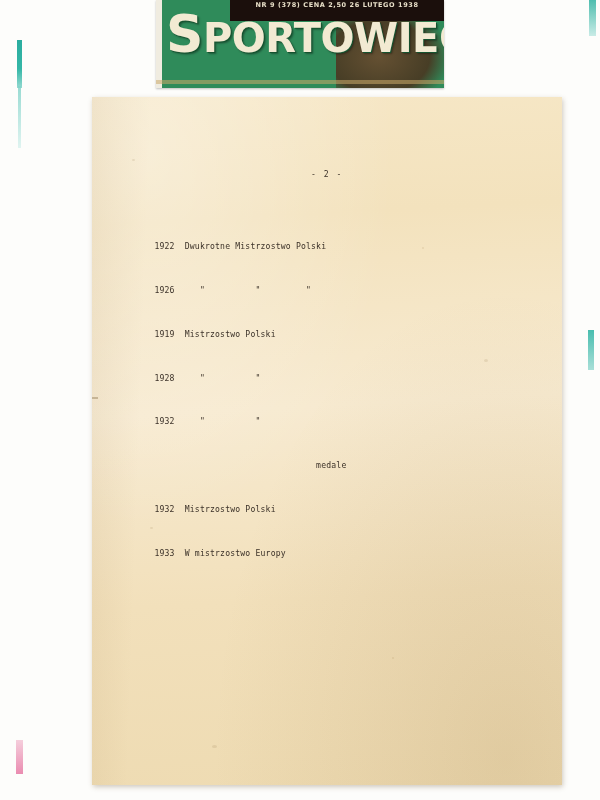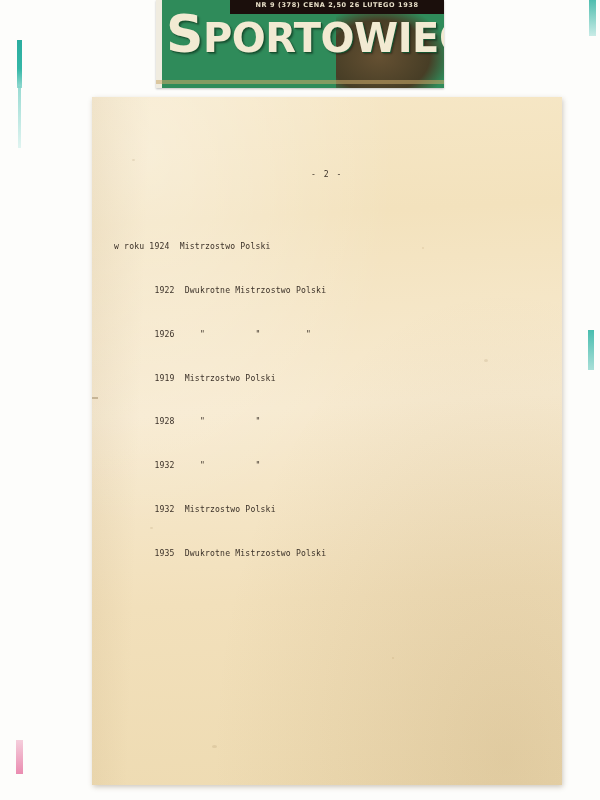--- a/index.html
+++ b/index.html
@@ -65,21 +65,21 @@
     box-shadow: 0 1px 2px rgba(0,0,0,.25);
   }
   #masthead .mast-photo {
     position: absolute; right: 0; top: 10px;
     width: 108px; height: 78px;
     background:
       radial-gradient(ellipse at 40% 60%, #6b4a2e 0%, #4a3520 55%, #2f8b5a 78%);
     opacity:.9;
   }
   #masthead .mast-topbar {
-    position: absolute; left: 74px; top: 0; right: 0; height: 14px;
+    position: absolute; left: 74px; top: 0; right: 0; height: 21px;
     background: #1b0f0c;
     color: #e8dfc8;
     font-family: "DejaVu Sans", sans-serif;
     font-weight: bold;
     font-size: 6.5px;
     letter-spacing: .6px;
     line-height: 11px;
     text-align: center;
     white-space: nowrap;
     overflow: hidden;
@@ -185,28 +185,28 @@
     <div class="speck" style="left:392px; top:262px; width:4px;  height:3px;"></div>
     <div class="speck" style="left:58px;  top:430px; width:3px;  height:2px;"></div>
     <div class="speck" style="left:300px; top:560px; width:2px;  height:2px;"></div>
     <div class="speck" style="left:120px; top:648px; width:5px;  height:3px;"></div>
     <div class="crease"></div>
 
     <div id="typed">
 
       <div class="page-no">- 2 -</div>
 
-      <div class="tline">w roku 1924  Mistrzostwo Polski</div>
       <div class="tline">        1922  Dwukrotne Mistrzostwo Polski</div>
       <div class="tline">        1926     "          "         "</div>
       <div class="tline">        1919  Mistrzostwo Polski</div>
       <div class="tline">        1928     "          "</div>
       <div class="tline">        1932     "          "</div>
+      <div class="tline">                                        medale</div>
       <div class="tline">        1932  Mistrzostwo Polski</div>
-      <div class="tline">        1935  Dwukrotne Mistrzostwo Polski</div>
+      <div class="tline">        1933  W mistrzostwo Europy</div>
       
       
       
 
       
       
       
       
       
       

